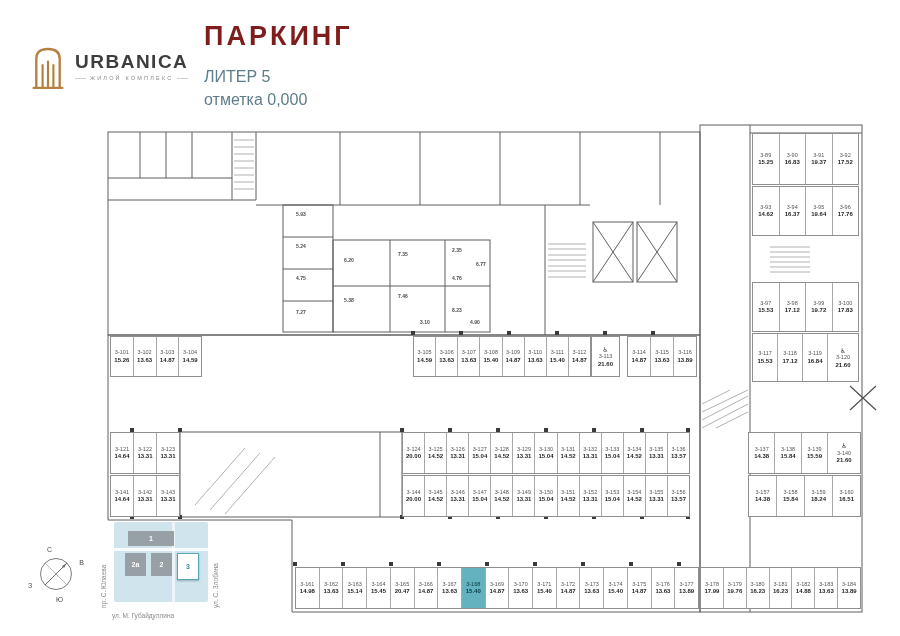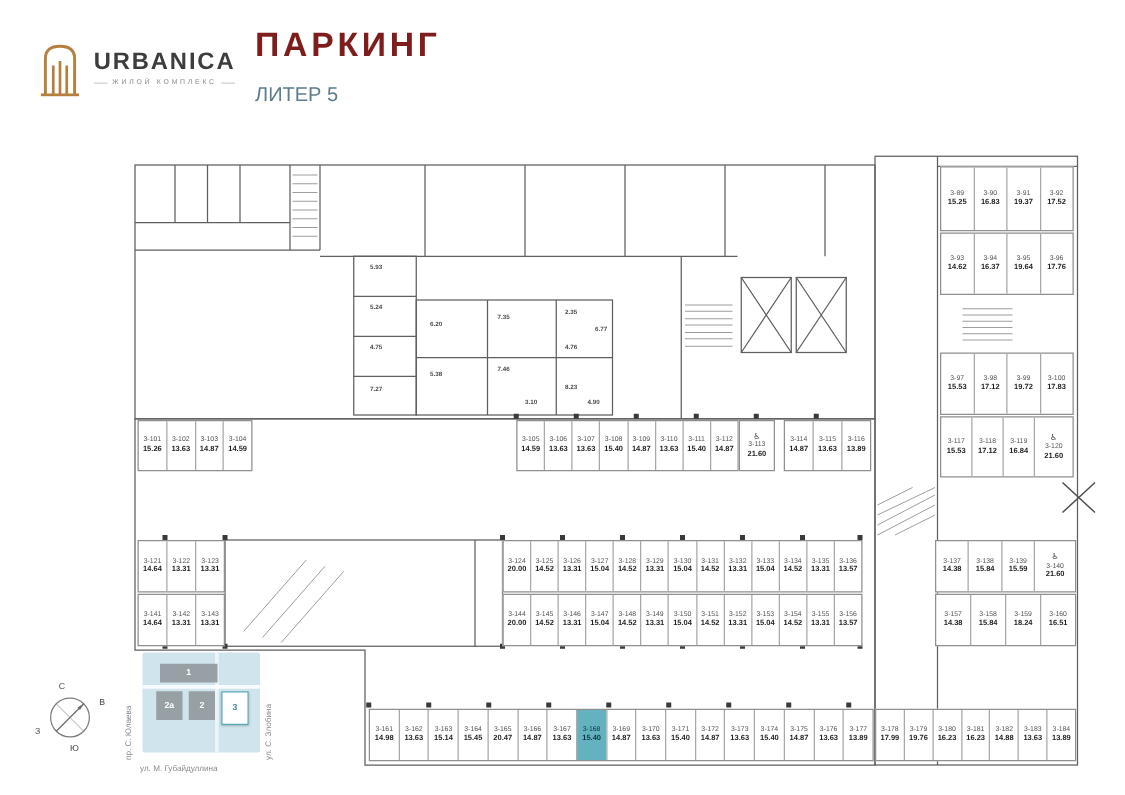--- a/index.html
+++ b/index.html
@@ -109,20 +109,21 @@
       <div class="brand">URBANICA</div>
       <div class="tagline">
           <span>ЖИЛОЙ КОМПЛЕКС</span>
         </div>
     </div>
   </div>
   <div class="titles">
     <h1>ПАРКИНГ</h1>
     <div class="sub">
       <div>ЛИТЕР 5</div>
+      <div>отметка 0,000</div>
     </div>
   </div>
 </header>
 
 <div id="plan">
 
   <svg id="walls" width="900" height="636" viewBox="0 0 900 636">
     <g stroke="#5f5f5f" stroke-width="1" fill="none">
 
       <path d="M108,335 H700 V612 H292 V520 H108 Z"></path>

